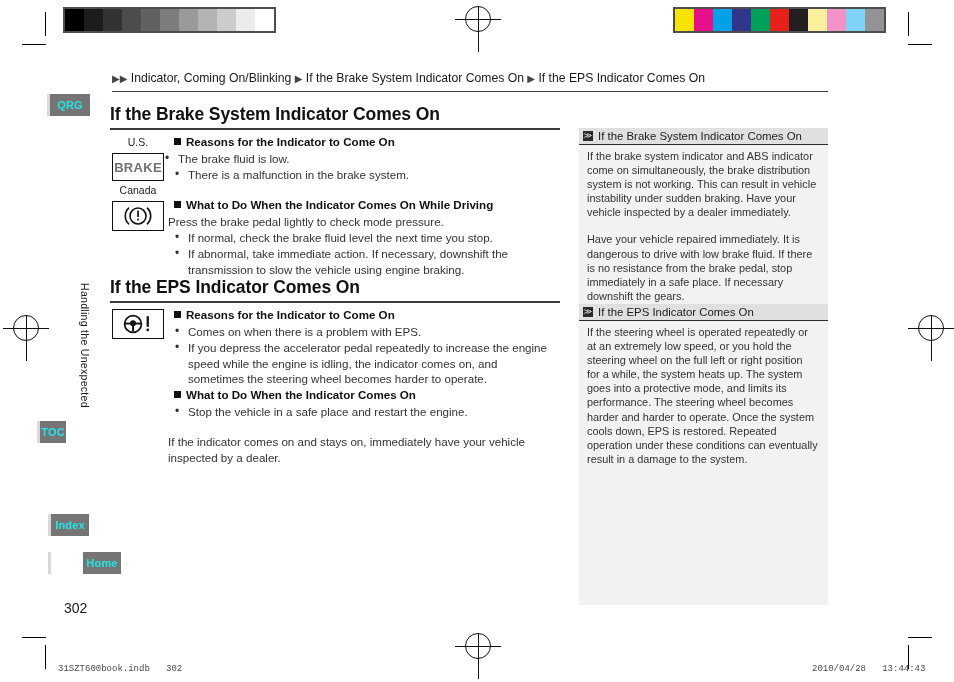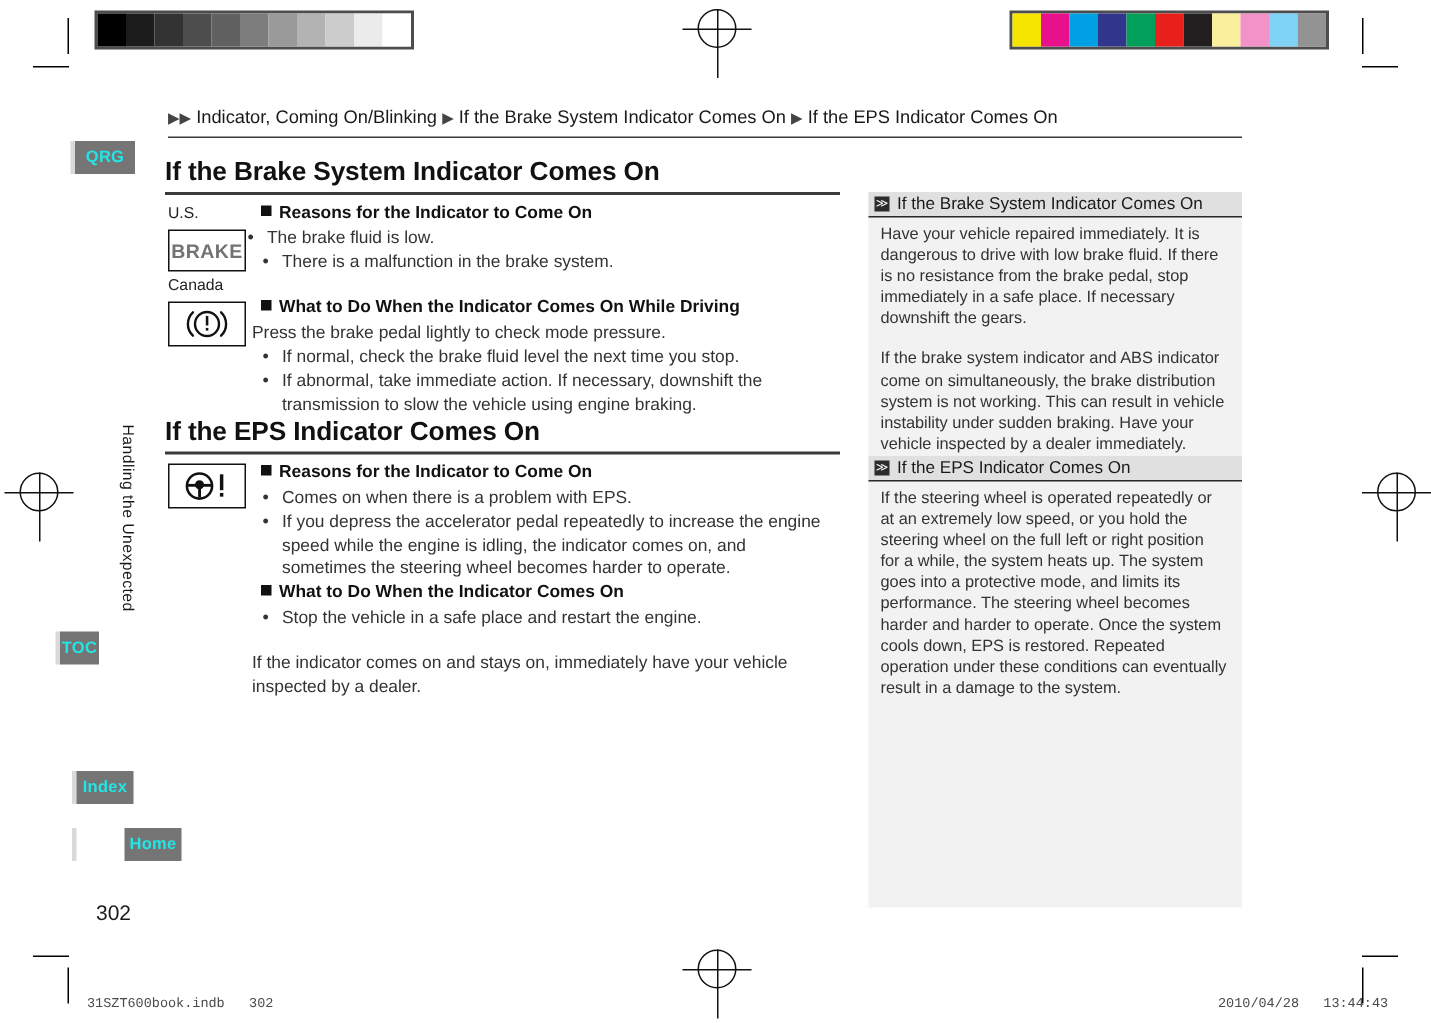--- a/index.html
+++ b/index.html
@@ -101,21 +101,21 @@
     padding-left:14px;
   }
   .bullet-item::before {
     content:"\2022";
     position:absolute; left:1px; top:0; color:#333; font-size:12px;
   }
 
   
   .icon-cap {
     position:absolute;
-    font-size:10.5px; color:#222; 
+    font-size:10.5px; color:#222; text-align:center;
   }
   .icon-box {
     position:absolute;
     border:1.6px solid #111;
     background:#fff;
     display:flex; align-items:center; justify-content:center;
   }
   .icon-box .brake-txt {
     font-size:13px; font-weight:bold; color:#737373; letter-spacing:.3px;
   }
@@ -309,23 +309,23 @@
 
 <div class="para" style="left:168px;top:434px;width:390px;">If the indicator comes on and stays on, immediately have your vehicle inspected by a dealer.</div>
 
 <div class="panel">
 
   <div class="panel-sec-head" style="top:0;">
     <span class="glyph">≫</span>
     <span class="txt">If the Brake System Indicator Comes On</span>
   </div>
   <div class="panel-body" style="top:21px;">
+    <p>If the brake system indicator and ABS indicator come on simultaneously, the brake distribution system is not working. This can result in vehicle instability under sudden braking. Have your vehicle inspected by a dealer immediately.</p>
     <p>Have your vehicle repaired immediately.
 It is dangerous to drive with low brake fluid. If there is no resistance from the brake pedal, stop immediately in a safe place. If necessary downshift the gears.</p>
-    <p>If the brake system indicator and ABS indicator come on simultaneously, the brake distribution system is not working. This can result in vehicle instability under sudden braking. Have your vehicle inspected by a dealer immediately.</p>
   </div>
 
   <div class="panel-sec-head" style="top:176px;">
     <span class="glyph">≫</span>
     <span class="txt">If the EPS Indicator Comes On</span>
   </div>
   <div class="panel-body" style="top:197px;">
     <p>If the steering wheel is operated repeatedly or at an extremely low speed, or you hold the steering wheel on the full left or right position for a while, the system heats up. The system goes into a protective mode, and limits its performance. The steering wheel becomes harder and harder to operate. Once the system cools down, EPS is restored. Repeated operation under these conditions can eventually result in a damage to the system.</p>
   </div>
 

